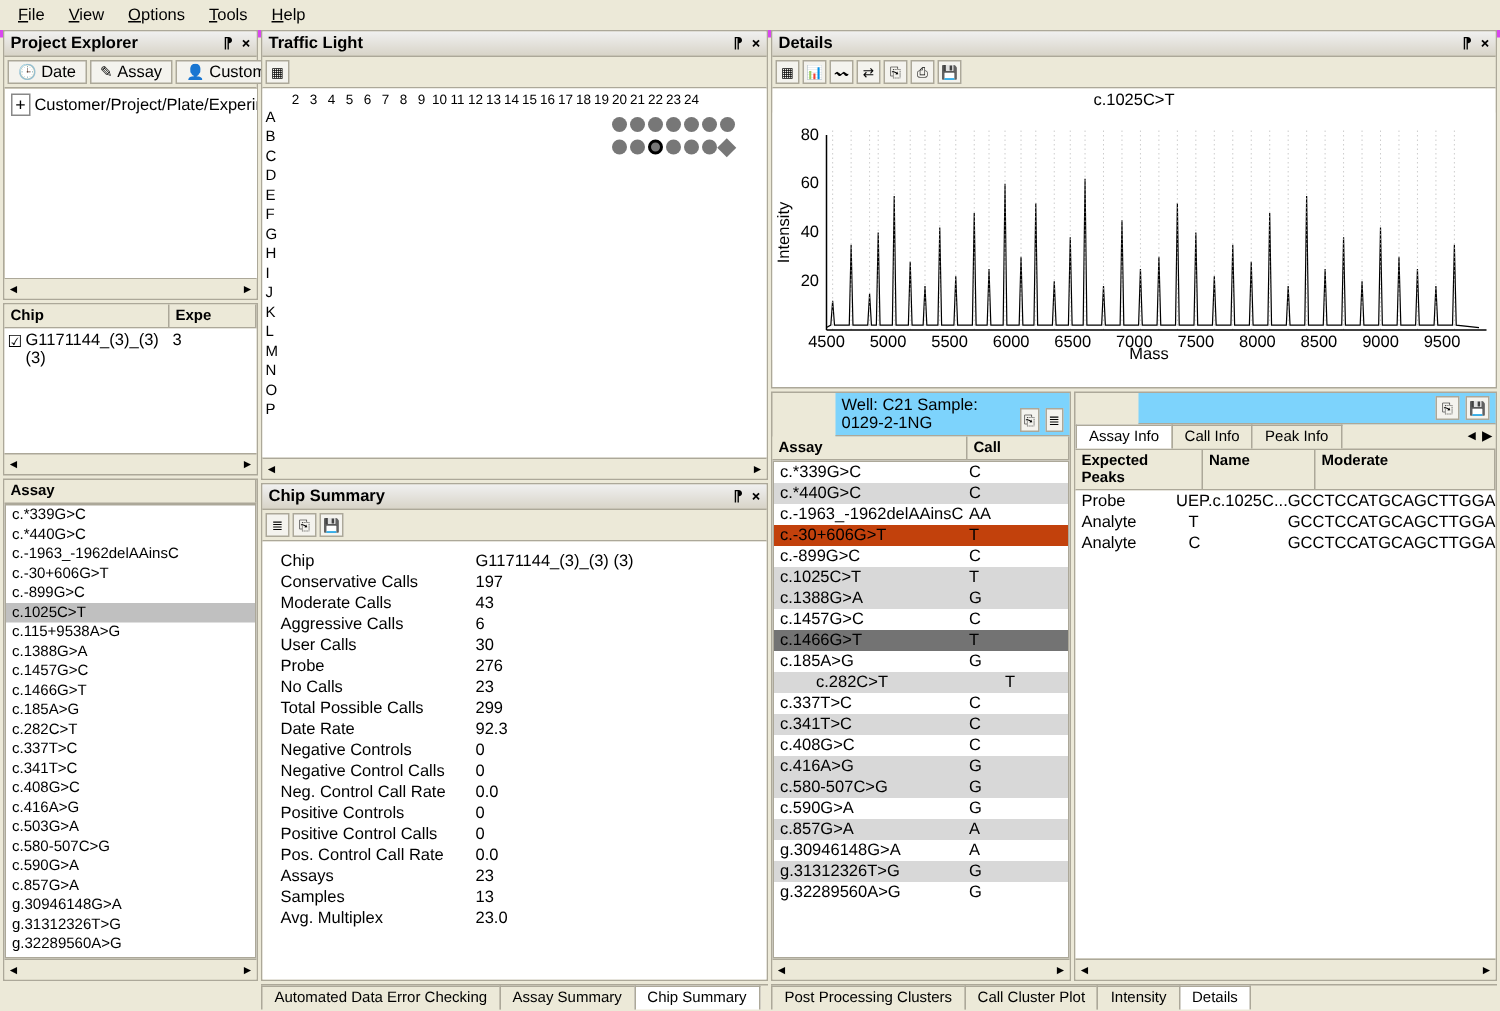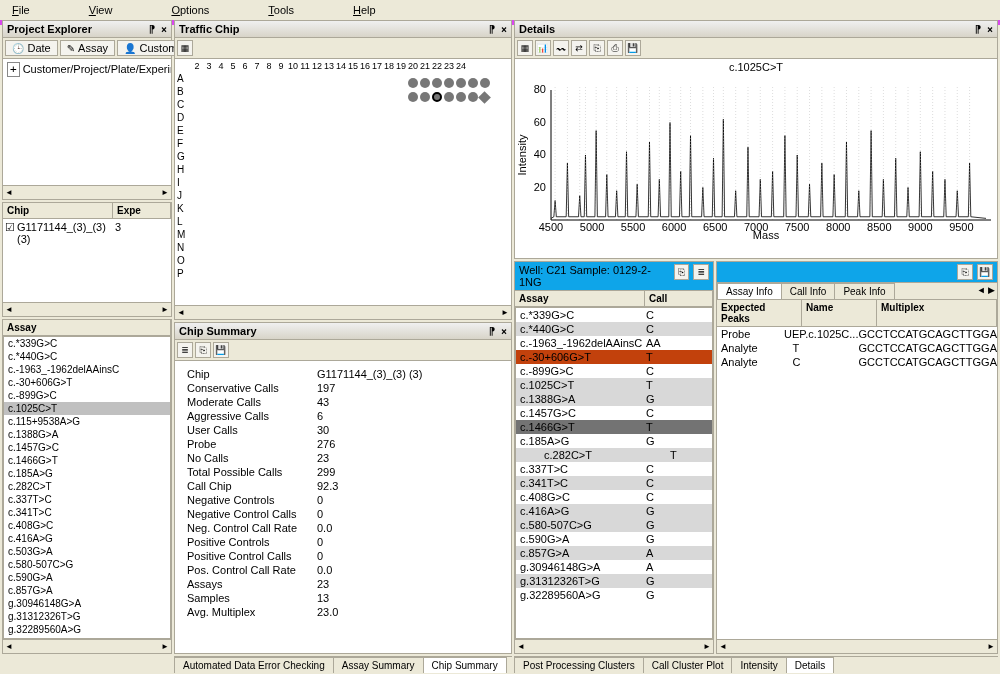--- a/index.html
+++ b/index.html
@@ -1,17 +1,17 @@
 <!DOCTYPE html>
 <html><head>
 <meta charset="utf-8">
 <style>
 * { box-sizing: border-box; margin: 0; padding: 0; font-family: Tahoma, sans-serif; font-size: 11px; }
 body { background: #ece9d8; width: 1000px; height: 674px; overflow: hidden; }
-.menubar { display: flex; padding: 2px 4px; border-bottom: 5px solid #d946ef; gap: 43px; }
+.menubar { display: flex; padding: 2px 4px; border-bottom: 5px solid #d946ef; }
 .menubar span { padding: 2px 8px; }
 .menubar span u { text-decoration: underline; }
 .panel { border: 1px solid #aca899; background: #ece9d8; position: absolute; display: flex; flex-direction: column; }
 .panel-header { background: linear-gradient(#f0f0f0,#d8d4c8); padding: 2px 4px; border-bottom: 1px solid #aca899; font-weight: bold; display: flex; justify-content: space-between; align-items: center; }
 .panel-header .controls { font-family: monospace; font-size: 10px; }
 .toolbar { display: flex; padding: 2px; gap: 2px; border-bottom: 1px solid #aca899; background: #ece9d8; }
 .tb-btn { border: 1px solid #aca899; background: #f4f3ee; padding: 1px 6px; display: flex; align-items: center; gap: 3px; font-size: 10px; }
 .content { flex: 1; overflow: auto; background: #fff; }
 .tree { padding: 4px; font-size: 10px; }
 .tree .node::before { content: "+"; border: 1px solid #888; padding: 0 2px; margin-right: 3px; font-family: monospace; }
@@ -33,21 +33,21 @@
 .spectrum svg { width: 100%; height: 100%; }
 .tab-bar { display: flex; background: #ece9d8; border-top: 1px solid #aca899; }
 .tab { border: 1px solid #aca899; border-bottom: none; background: #ece9d8; padding: 2px 8px; font-size: 10px; margin-right: -1px; }
 .tab.active { background: #fff; }
 .scroll-x { height: 14px; background: #ece9d8; border-top: 1px solid #aca899; display: flex; align-items: center; }
 .scroll-x::before, .scroll-x::after { content: "◄"; font-size: 8px; padding: 0 2px; }
 .scroll-x::after { content: "►"; margin-left: auto; }
 .chip-summary { padding: 6px 12px; font-size: 11px; }
 .chip-summary .line { display: flex; padding: 1px 0; }
 .chip-summary .lbl { width: 130px; }
-.well-bar { padding: 2px 4px; font-size: 10px; background: #0ea5e9; border-bottom: 1px solid #aca899; display:flex; align-items:flex-start; gap:4px; }
+.well-bar { padding: 2px 4px; font-size: 10px; background: #7dd3fc; border-bottom: 1px solid #aca899; display:flex; align-items:flex-end; gap:4px;margin-left:42px; }
 .icon-btn { width:16px; height:16px; border:1px solid #aca899; background:#f4f3ee; display:inline-flex; align-items:center; justify-content:center; font-size:9px; }
 </style>
 </head>
 <body>
 
 <div class="menubar">
   <span><u>F</u>ile</span>
   <span><u>V</u>iew</span>
   <span><u>O</u>ptions</span>
   <span><u>T</u>ools</span>
@@ -112,21 +112,21 @@
       <div class="row">c.857G&gt;A</div>
       <div class="row">g.30946148G&gt;A</div>
       <div class="row">g.31312326T&gt;G</div>
       <div class="row">g.32289560A&gt;G</div>
     </div>
   <div class="scroll-x"></div>
 </div>
 
 <div class="panel" style="left:174px; top:20px; width:338px; height:300px;">
   <div class="panel-header">
-      <span>Traffic Chip</span>
+      <span>Traffic Light</span>
       <span class="controls">⁋ ×</span>
     </div>
   <div class="toolbar">
       <div class="icon-btn">▦</div>
     </div>
   <div class="content">
     <div class="traffic-grid">
       <div class="cols" id="tl-cols">
           <span>2</span>
           <span>3</span>
@@ -216,21 +216,21 @@
       </div>
       <div class="line">
         <span class="lbl">No Calls</span>
         <span>23</span>
       </div>
       <div class="line">
         <span class="lbl">Total Possible Calls</span>
         <span>299</span>
       </div>
       <div class="line">
-        <span class="lbl">Call Chip</span>
+        <span class="lbl">Date Rate</span>
         <span>92.3</span>
       </div>
       <div class="line">
         <span class="lbl">Negative Controls</span>
         <span>0</span>
       </div>
       <div class="line">
         <span class="lbl">Negative Control Calls</span>
         <span>0</span>
       </div>
@@ -388,21 +388,21 @@
   </div>
   <div class="tab-bar" style="border-top:none;border-bottom:1px solid #aca899">
     <div class="tab active">Assay Info</div>
     <div class="tab">Call Info</div>
     <div class="tab">Peak Info</div>
     <span style="margin-left:auto;font-size:9px;padding:2px">◄ ▶</span>
   </div>
   <div class="grid-hdr">
     <div class="col" style="width:85px">Expected Peaks</div>
     <div class="col" style="width:75px">Name</div>
-    <div class="col" style="flex:1">Multiplex</div>
+    <div class="col" style="flex:1">Moderate</div>
   </div>
   <div class="content" id="info-body" style="font-size:10px">
       <div style="display: flex; padding: 1px 0px;">
         <span style="width:85px;padding-left:4px">Probe</span>
         <span style="width:75px">UEP.c.1025C...</span>
         <span style="flex:1">GCCTCCATGCAGCTTGGA</span>
       </div>
       <div style="display: flex; padding: 1px 0px;">
         <span style="width:85px;padding-left:4px">Analyte</span>
         <span style="width:75px">T</span>

